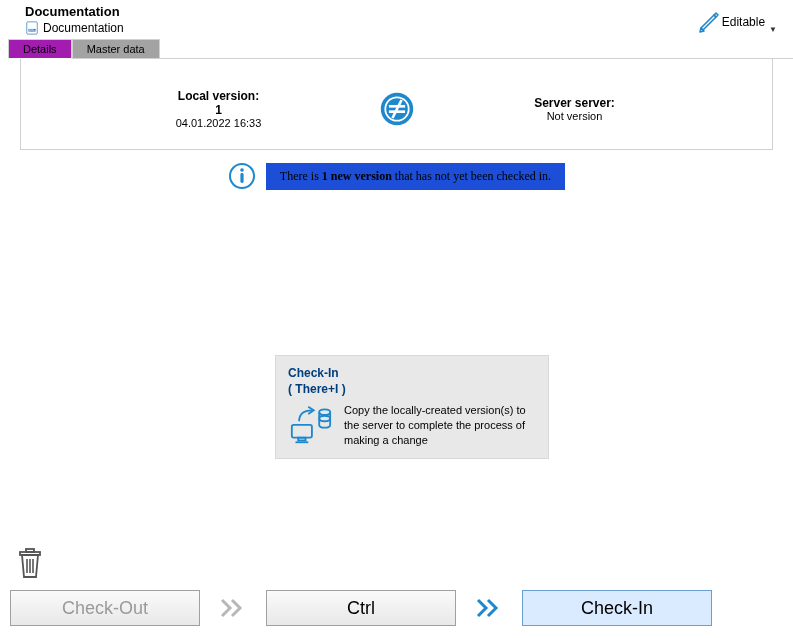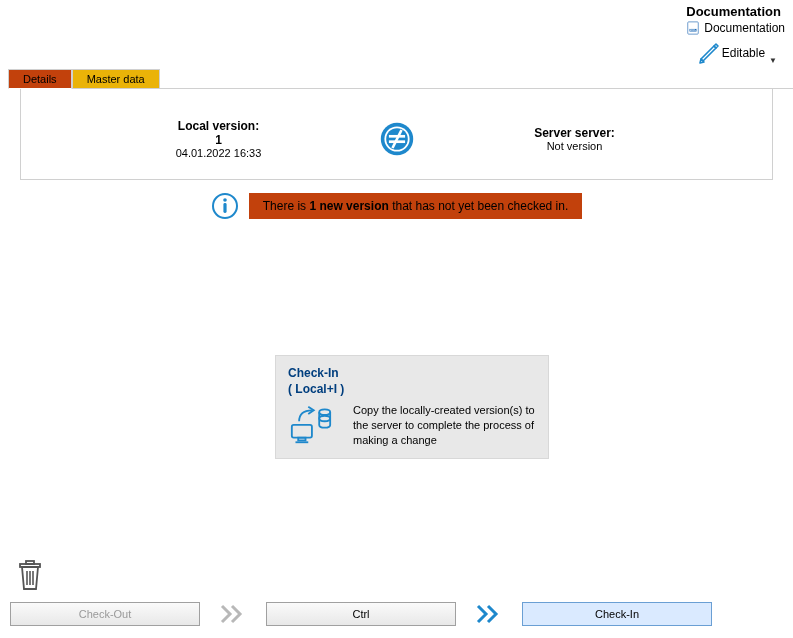--- a/index.html
+++ b/index.html
@@ -1,46 +1,46 @@
 <!DOCTYPE html>
 <html><head>
 <meta charset="utf-8">
 <style>
 * { box-sizing: border-box; margin: 0; padding: 0; }
 body { font-family: Tahoma, Arial, sans-serif; font-size: 12px; background: #fff; color: #000; width: 793px; height: 638px; position: relative; overflow: hidden; }
-.header { padding: 4px 8px 0 25px; display: flex; justify-content: space-between; align-items: flex-end; flex-direction: column; }
+.header { padding: 4px 8px 0 25px; display: flex; justify-content: space-between; align-items: flex-start; }
 .header-left { }
 .title { font-weight: bold; font-size: 13px; }
 .subtitle { display: flex; align-items: center; gap: 4px; margin-top: 2px; }
 .doc-icon { width: 14px; height: 14px; }
 .header-right { display: flex; align-items: center; gap: 0; padding-top: 6px; padding-right: 8px; }
 .dropdown-arrow { font-size: 8px; color: #333; margin-left: 4px; align-self: flex-end; }
 .tabs { display: flex; margin: 4px 0 0 8px; border-bottom: 1px solid #d0d0d0; }
-.tab { padding: 3px 14px; border: 1px solid #d0d0d0; border-bottom: none; background: #eab308; font-size: 11px; cursor: pointer; margin-right: 0; }
-.tab.active { background: #c2410c; border-bottom: 1px solid #fff; margin-bottom: -1px; }
+.tab { padding: 3px 14px; border: 1px solid #d0d0d0; border-bottom: none; background: #a3a3a3; font-size: 11px; cursor: pointer; margin-right: 0; }
+.tab.active { background: #a21caf; border-bottom: 1px solid #fff; margin-bottom: -1px; }
 .content-panel { margin: 0 20px; border: 1px solid #d0d0d0; border-top: none; padding: 30px 20px 20px 20px; }
 .version-row { display: flex; justify-content: center; align-items: center; gap: 80px; }
 .version-block { text-align: center; min-width: 160px; }
 .version-label { font-weight: bold; font-size: 12px; }
 .version-num { font-weight: bold; font-size: 12px; }
 .version-date { font-size: 11px; }
 .neq-icon { width: 36px; height: 36px; }
 .info-banner { display: flex; align-items: center; gap: 10px; margin: 12px auto 0 auto; width: fit-content; }
 .info-icon { width: 28px; height: 28px; flex-shrink: 0; }
-.info-text { background: #c2410c; padding: 6px 14px; font-size: 12px; }
+.info-text { background: #1d4ed8; padding: 6px 14px; font-size: 12px; font-family: Liberation Serif, serif; }
 .tooltip-box { position: absolute; left: 275px; top: 355px; width: 274px; background: #e8e8e8; border: 1px solid #d8d8d8; padding: 10px 12px; }
 .tooltip-title { color: #003e7e; font-weight: bold; font-size: 12px; line-height: 1.3; }
-.tooltip-body { display: flex; gap: 19px; margin-top: 6px; align-items: flex-start; }
+.tooltip-body { display: flex; gap: 10px; margin-top: 6px; align-items: flex-start; }
 .tooltip-icon { width: 46px; height: 42px; flex-shrink: 0; }
 .tooltip-desc { font-size: 11px; line-height: 1.35; }
 .footer { position: absolute; bottom: 0; left: 0; right: 0; padding: 8px 10px 12px 10px; }
 .trash-wrap { margin-bottom: 8px; margin-left: 6px; }
 .trash-icon { width: 28px; height: 32px; cursor: pointer; }
 .button-row { display: flex; align-items: center; gap: 18px; }
-.action-btn { flex: 0 0 190px; height: 24px; border: 1px solid #a0a0a0; background: linear-gradient(#fafafa,#e8e8e8); font-size: 11px; cursor: pointer; }
+.action-btn { flex: 0 0 190px; height: 36px; border: 1px solid #a0a0a0; background: linear-gradient(#fafafa,#e8e8e8); font-size: 18px; cursor: pointer; }
 .action-btn:disabled { color: #9a9a9a; cursor: default; }
 .action-btn.highlight { background: #daeaff; border: 1px solid #6a9fd4; }
 .chevrons { width: 30px; height: 24px; }
 </style>
 </head>
 <body>
 
 <div class="header">
   <div class="header-left">
     <div class="title">Documentation</div>
@@ -98,21 +98,21 @@
     <rect x="12.4" y="11" width="3.2" height="10" rx="1.4" fill="#1e88cc"></rect>
   </svg>
   <div class="info-text">
     <span>There is </span><b>1 new version</b><span> that has not yet been checked in.</span>
   </div>
 </div>
 
 <div class="tooltip-box">
   <div class="tooltip-title">
     <div>Check-In</div>
-    <div>( Local+I )</div>
+    <div>( There+I )</div>
   </div>
   <div class="tooltip-body">
     <svg class="tooltip-icon" viewBox="0 0 50 46">
       <rect x="4" y="24" width="22" height="14" rx="2" fill="none" stroke="#1e88cc" stroke-width="2"></rect>
       <rect x="11" y="38" width="8" height="3" fill="none" stroke="#1e88cc" stroke-width="2"></rect>
       <line x1="8" y1="43" x2="22" y2="43" stroke="#1e88cc" stroke-width="2"></line>
       <ellipse cx="40" cy="10" rx="6" ry="3" fill="none" stroke="#1e88cc" stroke-width="2"></ellipse>
       <path d="M34 10 L34 24 A6 3 0 0 0 46 24 L46 10" fill="none" stroke="#1e88cc" stroke-width="2"></path>
       <ellipse cx="40" cy="17" rx="6" ry="3" fill="none" stroke="#1e88cc" stroke-width="2"></ellipse>
       <path d="M12 20 Q12 8 26 8" fill="none" stroke="#1e88cc" stroke-width="2"></path>

